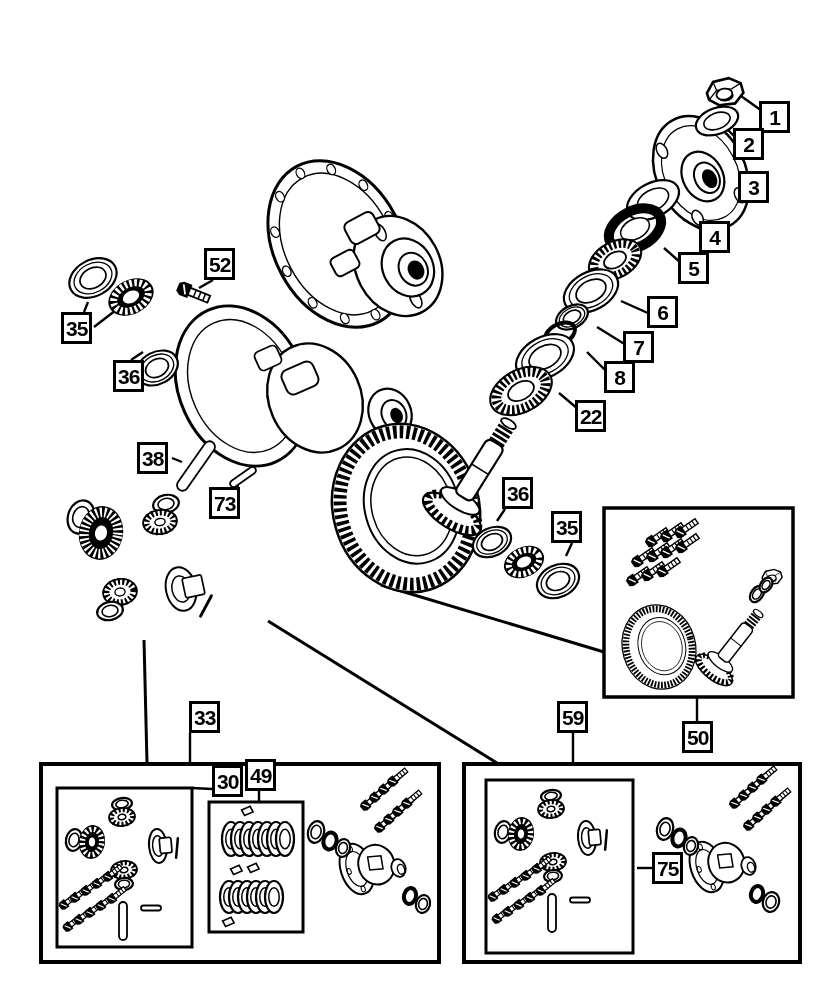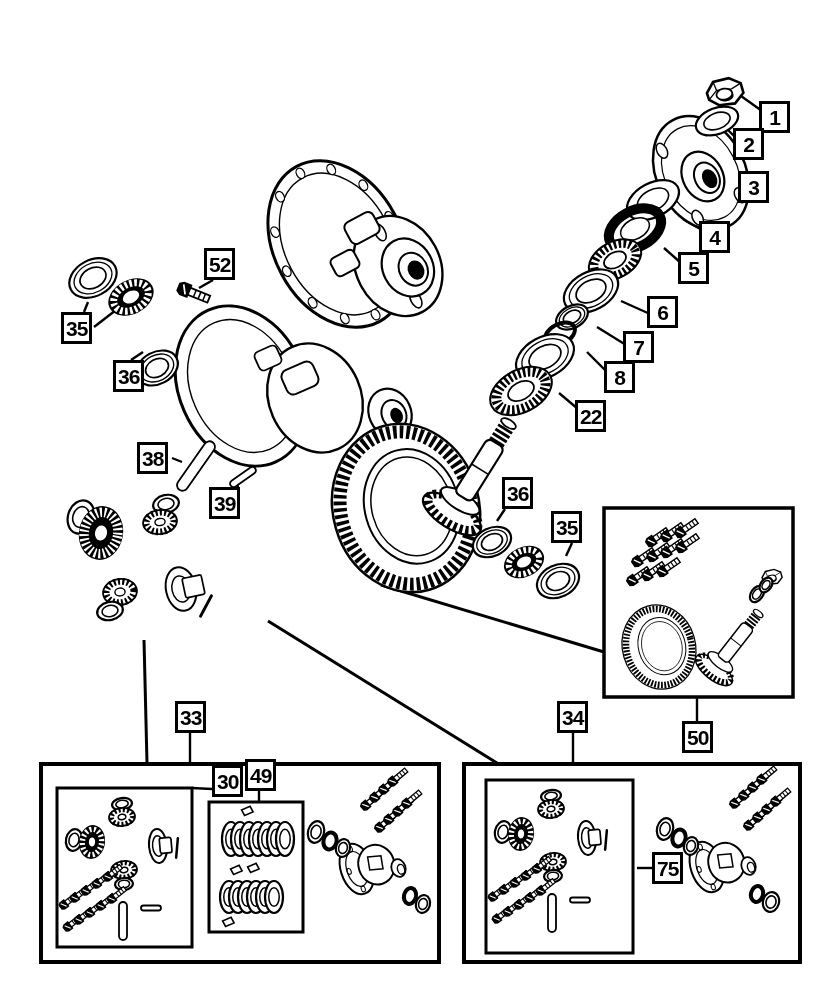--- a/index.html
+++ b/index.html
@@ -640,23 +640,23 @@
 <div class="callout" style="left:699px;top:221px">4</div>
 <div class="callout" style="left:678px;top:252px">5</div>
 <div class="callout" style="left:647px;top:296px">6</div>
 <div class="callout" style="left:623px;top:331px">7</div>
 <div class="callout" style="left:604px;top:361px">8</div>
 <div class="callout" style="left:575px;top:400px">22</div>
 <div class="callout" style="left:204px;top:248px">52</div>
 <div class="callout" style="left:61px;top:312px">35</div>
 <div class="callout" style="left:113px;top:360px">36</div>
 <div class="callout" style="left:137px;top:442px">38</div>
-<div class="callout" style="left:209px;top:487px">39</div>
+<div class="callout" style="left:209px;top:487px">73</div>
 <div class="callout" style="left:502px;top:477px">36</div>
 <div class="callout" style="left:551px;top:511px">35</div>
-<div class="callout" style="left:175px;top:701px">33</div>
-<div class="callout" style="left:557px;top:701px">34</div>
+<div class="callout" style="left:189px;top:701px">33</div>
+<div class="callout" style="left:557px;top:701px">59</div>
 <div class="callout" style="left:682px;top:721px">50</div>
 <div class="callout" style="left:212px;top:765px">30</div>
 <div class="callout" style="left:245px;top:759px">49</div>
 <div class="callout" style="left:652px;top:852px">75</div>
 
 </div>
 
 </body></html>

